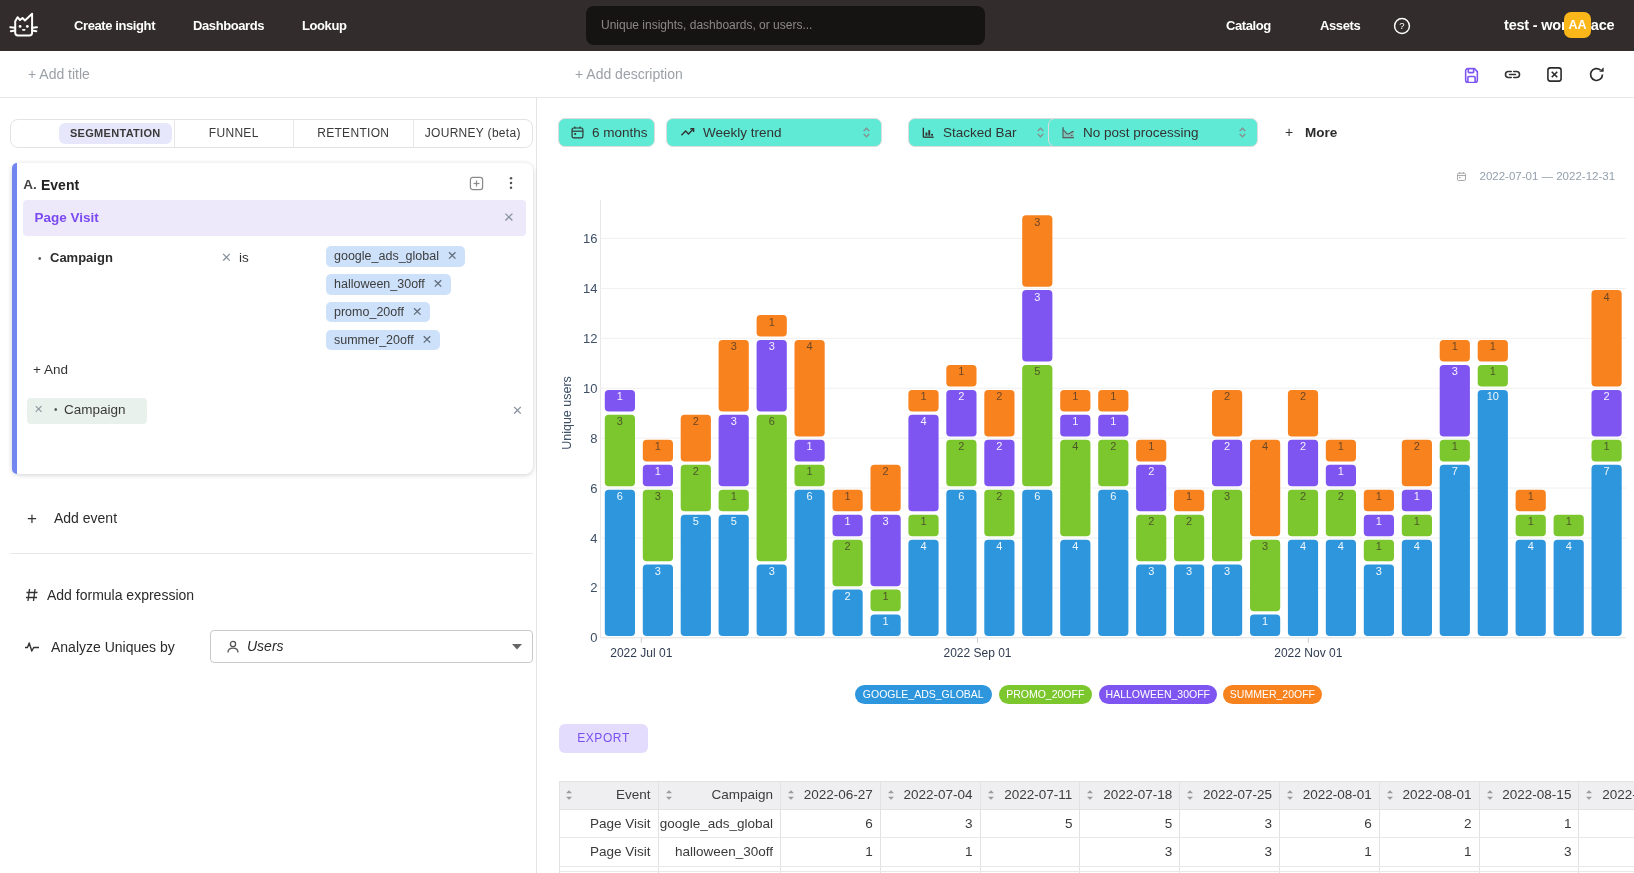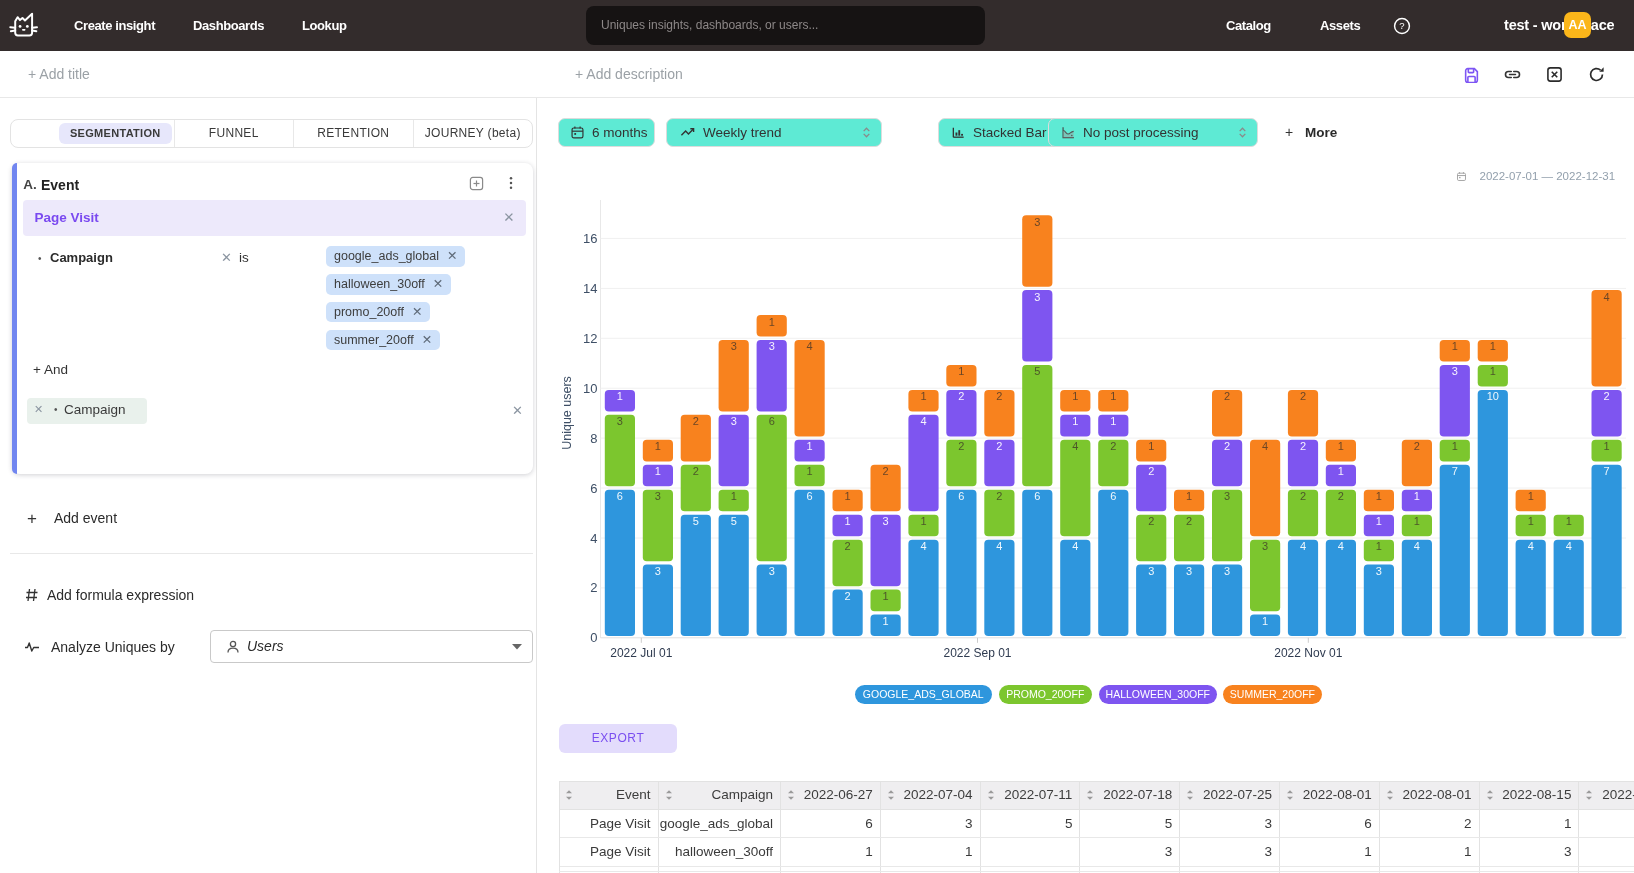--- a/index.html
+++ b/index.html
@@ -23,42 +23,42 @@
 .card { position:absolute; left:12px; top:65px; width:521px; height:311px; background:#fff; border-radius:8px; box-shadow:0 1px 5px rgba(40,40,60,0.22); }
 .accent { position:absolute; left:0; top:0; width:5px; height:311px; background:#7186f0; border-radius:8px 0 0 8px; }
 .pv { position:absolute; left:10.5px; top:37px; width:503px; height:36px; background:#ede9fb; border-radius:4px; color:#7a49f0; font-weight:700; font-size:13.5px; line-height:36px; padding-left:12px; }
 .chip { position:absolute; left:314px; height:20.5px; background:#cee1fa; border-radius:5px; font-size:12.5px; color:#3d3d3d; line-height:20.5px; padding:0 8px; }
 .chx { color:#5f6b79; margin-left:8px; font-size:12.5px; }
 .cuniq { position:absolute; left:11px; top:276px; width:502px; height:29.5px; background:#edf2fb; border-radius:4px; font-weight:700; font-size:13px; color:#333; line-height:29.5px; padding-left:13px; }
 .xgray { color:#8b95a1; font-size:13px; }
 
 .ctl { position:absolute; top:118px; height:29px; border:1px solid #dcdcdc; border-radius:7px; background:#5eead4; font-size:13.5px; color:#333; }
 .pill { position:absolute; top:685px; height:19px; border-radius:9.5px; color:#fff; font-size:10.5px; text-align:center; line-height:19px; }
-.export { position:absolute; left:559px; top:724px; width:118px; height:29px; background:#e3dcfc; border-radius:6px; color:#7a4ff0; font-size:12px; letter-spacing:0.6px; text-align:center; line-height:29px; }
+.export { position:absolute; left:559px; top:724px; width:89px; height:29px; background:#e3dcfc; border-radius:6px; color:#7a4ff0; font-size:12px; letter-spacing:0.6px; text-align:center; line-height:29px; }
 </style>
 </head>
 <body>
 
 <div class="topbar">
   <svg class="abs" style="left:9px;top:11px;" width="29" height="29" viewBox="0 0 28 28">
       <g stroke="#fff" stroke-width="1.9" fill="none" stroke-linejoin="round" stroke-linecap="round">
 <path d="M6 21 V9.8 L8.3 6 L10.6 8.8 L13 6.7 L15.4 9.2 L22.3 2.6 V21 Q22.3 23.6 19.7 23.6 H8.6 Q6 23.6 6 21 Z"></path>
 <line x1="1.2" y1="15.6" x2="6" y2="16.1"></line>
 <line x1="1.8" y1="19.5" x2="6" y2="18.9"></line>
 <line x1="22.3" y1="16.1" x2="27" y2="15.6"></line>
 <line x1="22.3" y1="18.9" x2="26.4" y2="19.5"></line>
 </g>
 <circle cx="10.7" cy="14.9" r="1.35" fill="#fff"></circle>
 <circle cx="17.7" cy="14.9" r="1.35" fill="#fff"></circle>
 <path d="M13.3 18.2 h1.9" stroke="#fff" stroke-width="1.5" stroke-linecap="round"></path>
 </svg>
   <div class="nav" style="left:74px;">Create insight</div>
   <div class="nav" style="left:193px;">Dashboards</div>
   <div class="nav" style="left:302px;">Lookup</div>
-  <div class="search">Uniques insights, dashboards, or users...</div>
+  <div class="search">Unique insights, dashboards, or users...</div>
   <div class="nav" style="left:1226px;">Catalog</div>
   <div class="nav" style="left:1320px;">Assets</div>
   <svg class="abs" style="left:1393px;top:17px;" width="18" height="18" viewBox="0 0 16 16">
       <circle cx="8" cy="8" r="6.6" stroke="#fff" stroke-width="1.3" fill="none"></circle>
       <text x="8" y="11" font-size="8.5" fill="#fff" text-anchor="middle" font-family="Liberation Sans">?</text>
     </svg>
   <div class="nav" style="left:1504px;font-size:14.5px;letter-spacing:-0.2px;">test - workspace</div>
   <div class="avatar">AA</div>
 </div>
 
@@ -161,21 +161,21 @@
   <svg class="abs" style="left:13px;top:6px;" width="15" height="15" viewBox="0 0 16 16">
       <path d="M1.5 11 L6 6.5 L9 9.5 L14.5 4" stroke="#333" stroke-width="1.5" fill="none"></path>
       <path d="M11 4 h3.5 v3.5" stroke="#333" stroke-width="1.5" fill="none"></path>
     </svg>
   <div class="abs" style="left:36px;top:0;line-height:27px;">Weekly trend</div>
   <svg class="abs" style="left:192px;top:6px;" width="15" height="15" viewBox="0 0 16 16">
       <path d="M5 6.5 L8 3.5 L11 6.5" stroke="#8a8a8a" stroke-width="1.4" fill="none"></path>
       <path d="M5 9.5 L8 12.5 L11 9.5" stroke="#8a8a8a" stroke-width="1.4" fill="none"></path>
     </svg>
 </div>
-<div class="ctl" style="left:938px;width:155px;">
+<div class="ctl" style="left:908px;width:155px;">
   <svg class="abs" style="left:12px;top:6px;" width="15" height="15" viewBox="0 0 16 16">
       <line x1="2.5" y1="3" x2="2.5" y2="13" stroke="#333" stroke-width="1.4"></line>
       <line x1="2.5" y1="13" x2="13.5" y2="13" stroke="#333" stroke-width="1.4"></line>
       <rect x="4.8" y="8" width="2" height="3.4" fill="#333"></rect>
       <rect x="7.8" y="5.5" width="2" height="5.9" fill="#333"></rect>
       <rect x="10.8" y="9.5" width="2" height="1.9" fill="#333"></rect>
     </svg>
   <div class="abs" style="left:34px;top:0;line-height:27px;">Stacked Bar</div>
   <svg class="abs" style="left:124px;top:6px;" width="15" height="15" viewBox="0 0 16 16">
       <path d="M5 6.5 L8 3.5 L11 6.5" stroke="#8a8a8a" stroke-width="1.4" fill="none"></path>

